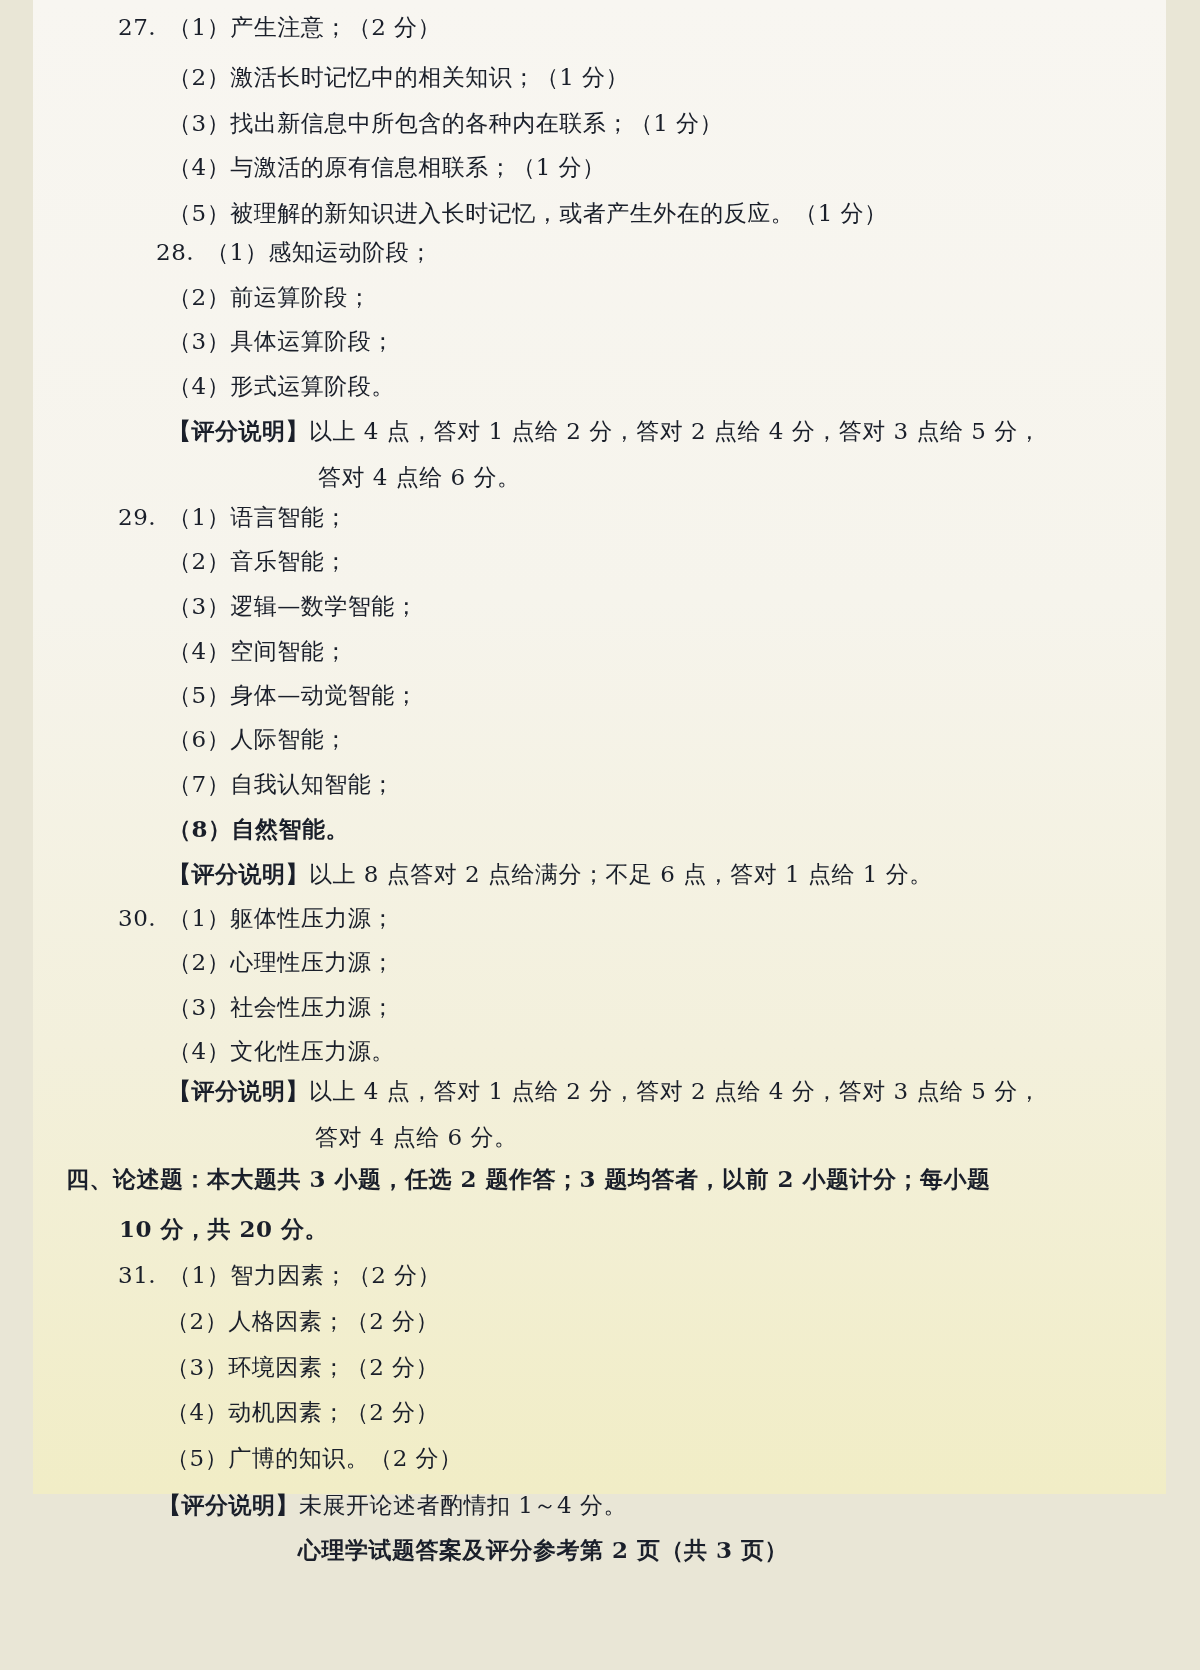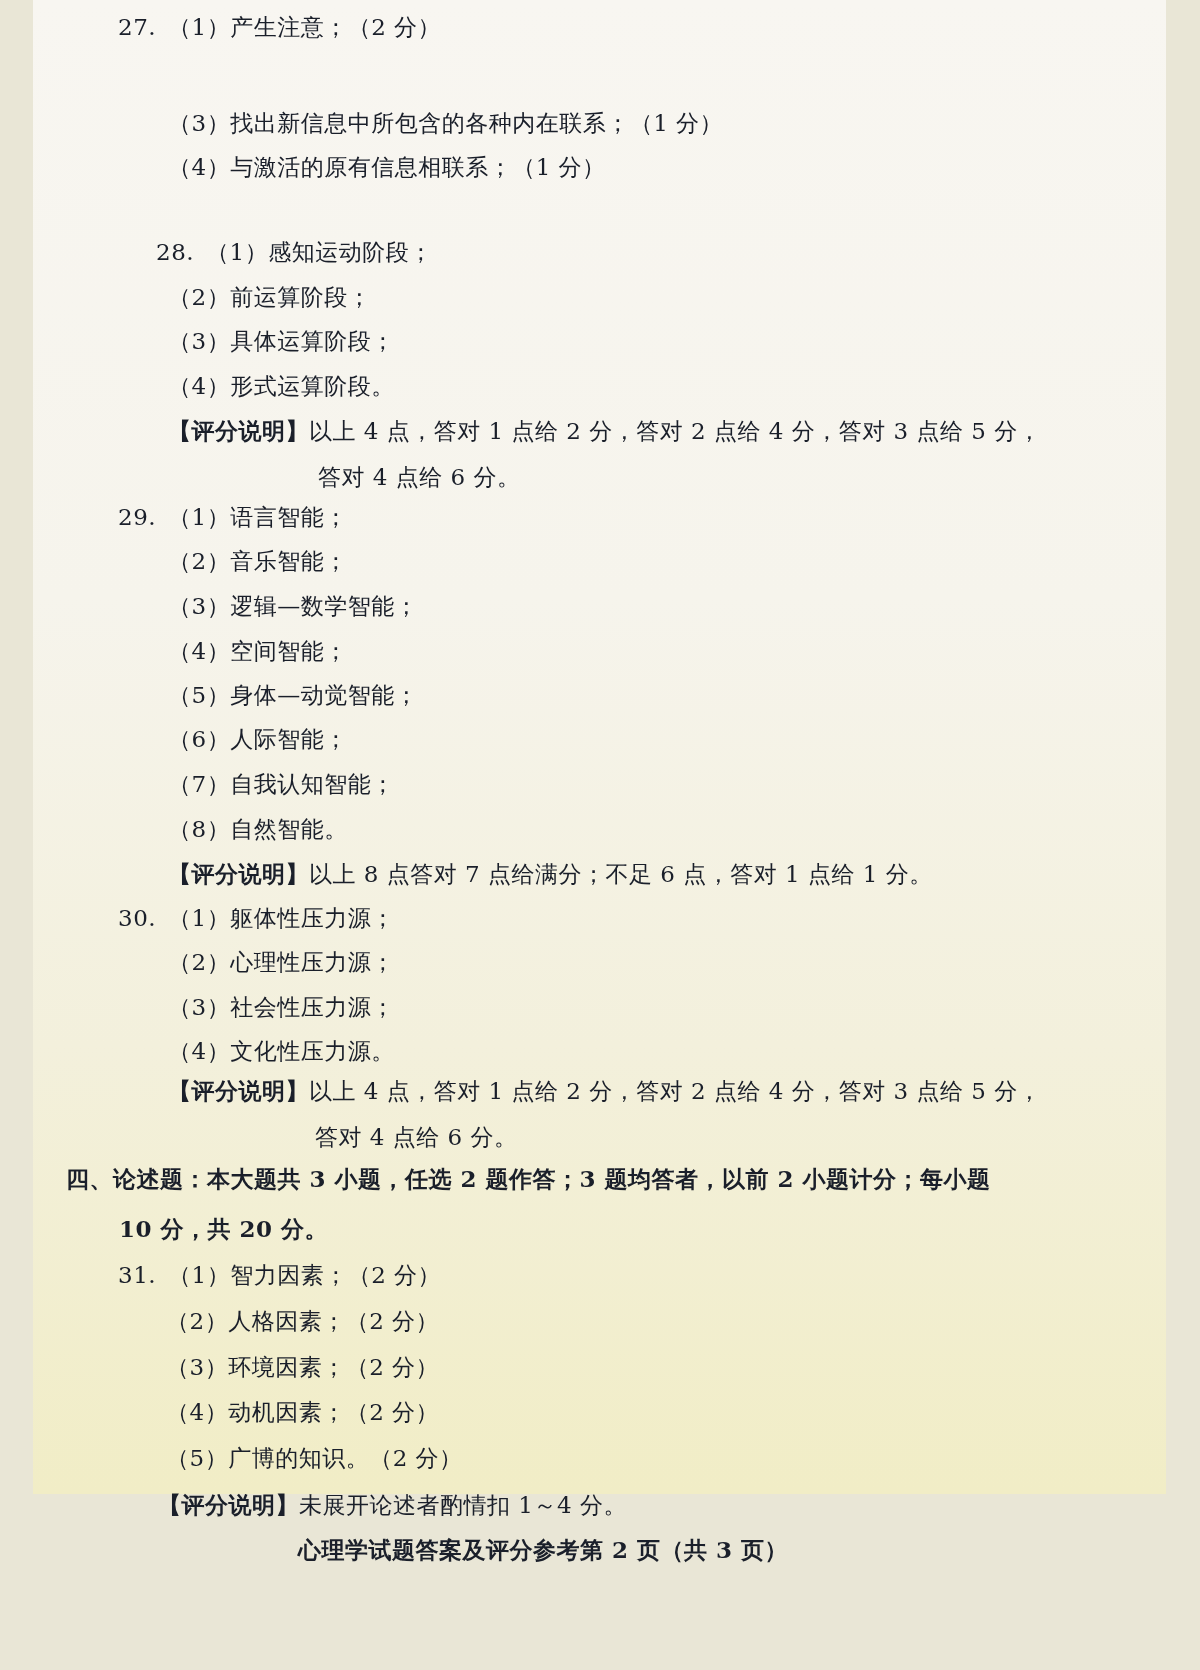--- a/index.html
+++ b/index.html
@@ -22,39 +22,41 @@
   .bold { font-weight: bold; text-align: center; }
   .bracket { font-weight: bold; }
   .footer { font-size: 23px; font-weight: bold; }
 </style>
 </head>
 <body>
 
 <div class="page">
 
   <div class="line" style="left:85px; top:12px;"><span class="qnum">27.</span><span>（1）产生注意；（2 分）</span></div>
+  <div class="line" style="left:135px; top:62px;">（2）激活长时记忆中的相关知识；（1 分）</div>
   <div class="line" style="left:135px; top:108px;">（3）找出新信息中所包含的各种内在联系；（1 分）</div>
   <div class="line" style="left:135px; top:152px;">（4）与激活的原有信息相联系；（1 分）</div>
+  <div class="line" style="left:135px; top:198px;">（5）被理解的新知识进入长时记忆，或者产生外在的反应。（1 分）</div>
 
   <div class="line" style="left:85px; top:237px;margin-left:38px;"><span class="qnum">28.</span><span>（1）感知运动阶段；</span></div>
   <div class="line" style="left:135px; top:282px;">（2）前运算阶段；</div>
   <div class="line" style="left:135px; top:326px;">（3）具体运算阶段；</div>
   <div class="line" style="left:135px; top:371px;">（4）形式运算阶段。</div>
   <div class="line" style="left:135px; top:416px;"><span class="bracket">【评分说明】</span><span>以上 4 点，答对 1 点给 2 分，答对 2 点给 4 分，答对 3 点给 5 分，</span></div>
   <div class="line" style="left:285px; top:462px;">答对 4 点给 6 分。</div>
 
   <div class="line" style="left:85px; top:502px;"><span class="qnum">29.</span><span>（1）语言智能；</span></div>
   <div class="line" style="left:135px; top:546px;">（2）音乐智能；</div>
   <div class="line" style="left:135px; top:591px;">（3）逻辑—数学智能；</div>
   <div class="line" style="left:135px; top:636px;">（4）空间智能；</div>
   <div class="line" style="left:135px; top:680px;">（5）身体—动觉智能；</div>
   <div class="line" style="left:135px; top:724px;">（6）人际智能；</div>
   <div class="line" style="left:135px; top:769px;">（7）自我认知智能；</div>
-  <div class="line" style="left:135px; top:814px;">（8）自然智能。</div>
-  <div class="line" style="left:135px; top:859px;"><span class="bracket">【评分说明】</span><span>以上 8 点答对 7 点给满分；不足 6 点，答对 1 点给 1 分。</span></div>
+  <div class="line" style="left:135px; top:814px;font-weight:bold;">（8）自然智能。</div>
+  <div class="line" style="left:135px; top:859px;"><span class="bracket">【评分说明】</span><span>以上 8 点答对 2 点给满分；不足 6 点，答对 1 点给 1 分。</span></div>
 
   <div class="line" style="left:85px; top:903px;"><span class="qnum">30.</span><span>（1）躯体性压力源；</span></div>
   <div class="line" style="left:135px; top:947px;">（2）心理性压力源；</div>
   <div class="line" style="left:135px; top:992px;">（3）社会性压力源；</div>
   <div class="line" style="left:135px; top:1036px;">（4）文化性压力源。</div>
   <div class="line" style="left:135px; top:1076px;"><span class="bracket">【评分说明】</span><span>以上 4 点，答对 1 点给 2 分，答对 2 点给 4 分，答对 3 点给 5 分，</span></div>
   <div class="line" style="left:282px; top:1122px;">答对 4 点给 6 分。</div>
 
   <div class="line bold" style="left:33px; top:1164px;">四、论述题：本大题共 3 小题，任选 2 题作答；3 题均答者，以前 2 小题计分；每小题</div>
   <div class="line bold" style="left:86px; top:1214px;">10 分，共 20 分。</div>

